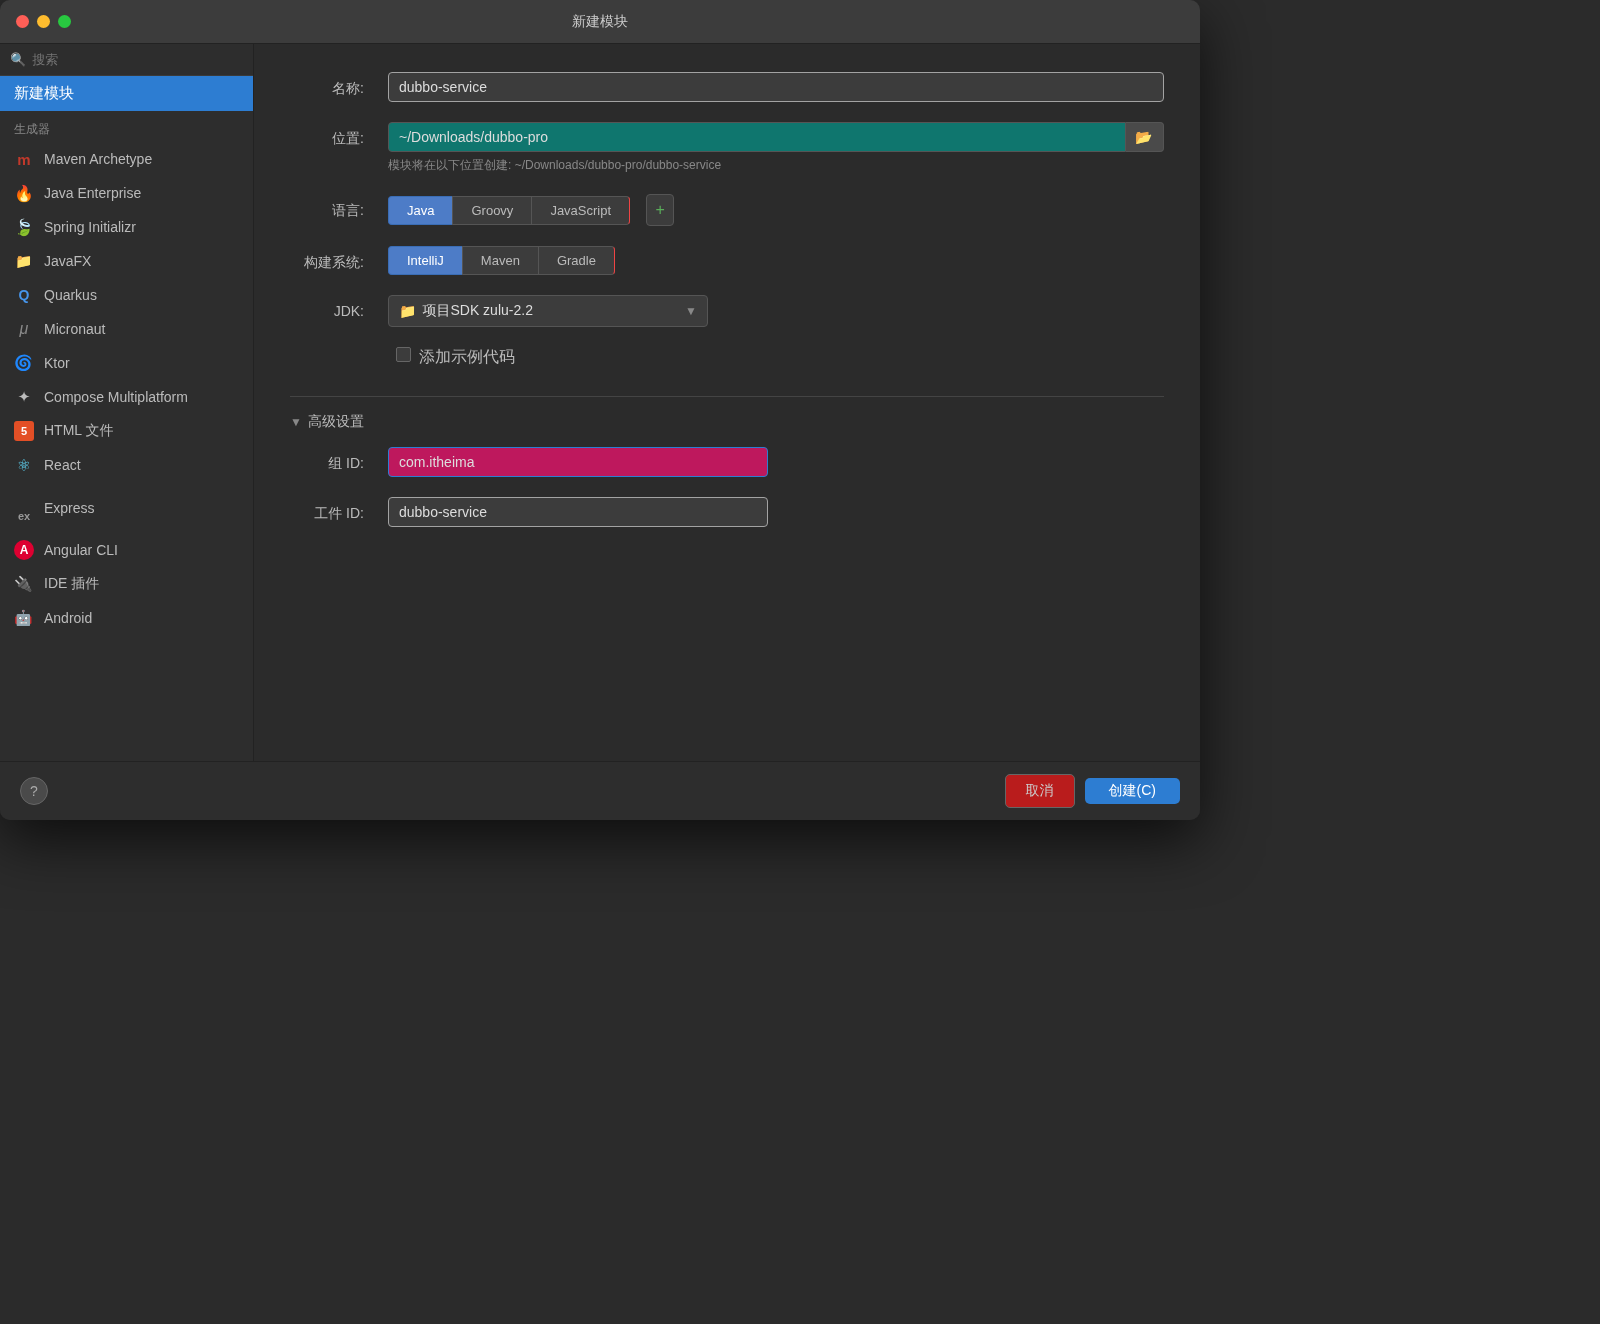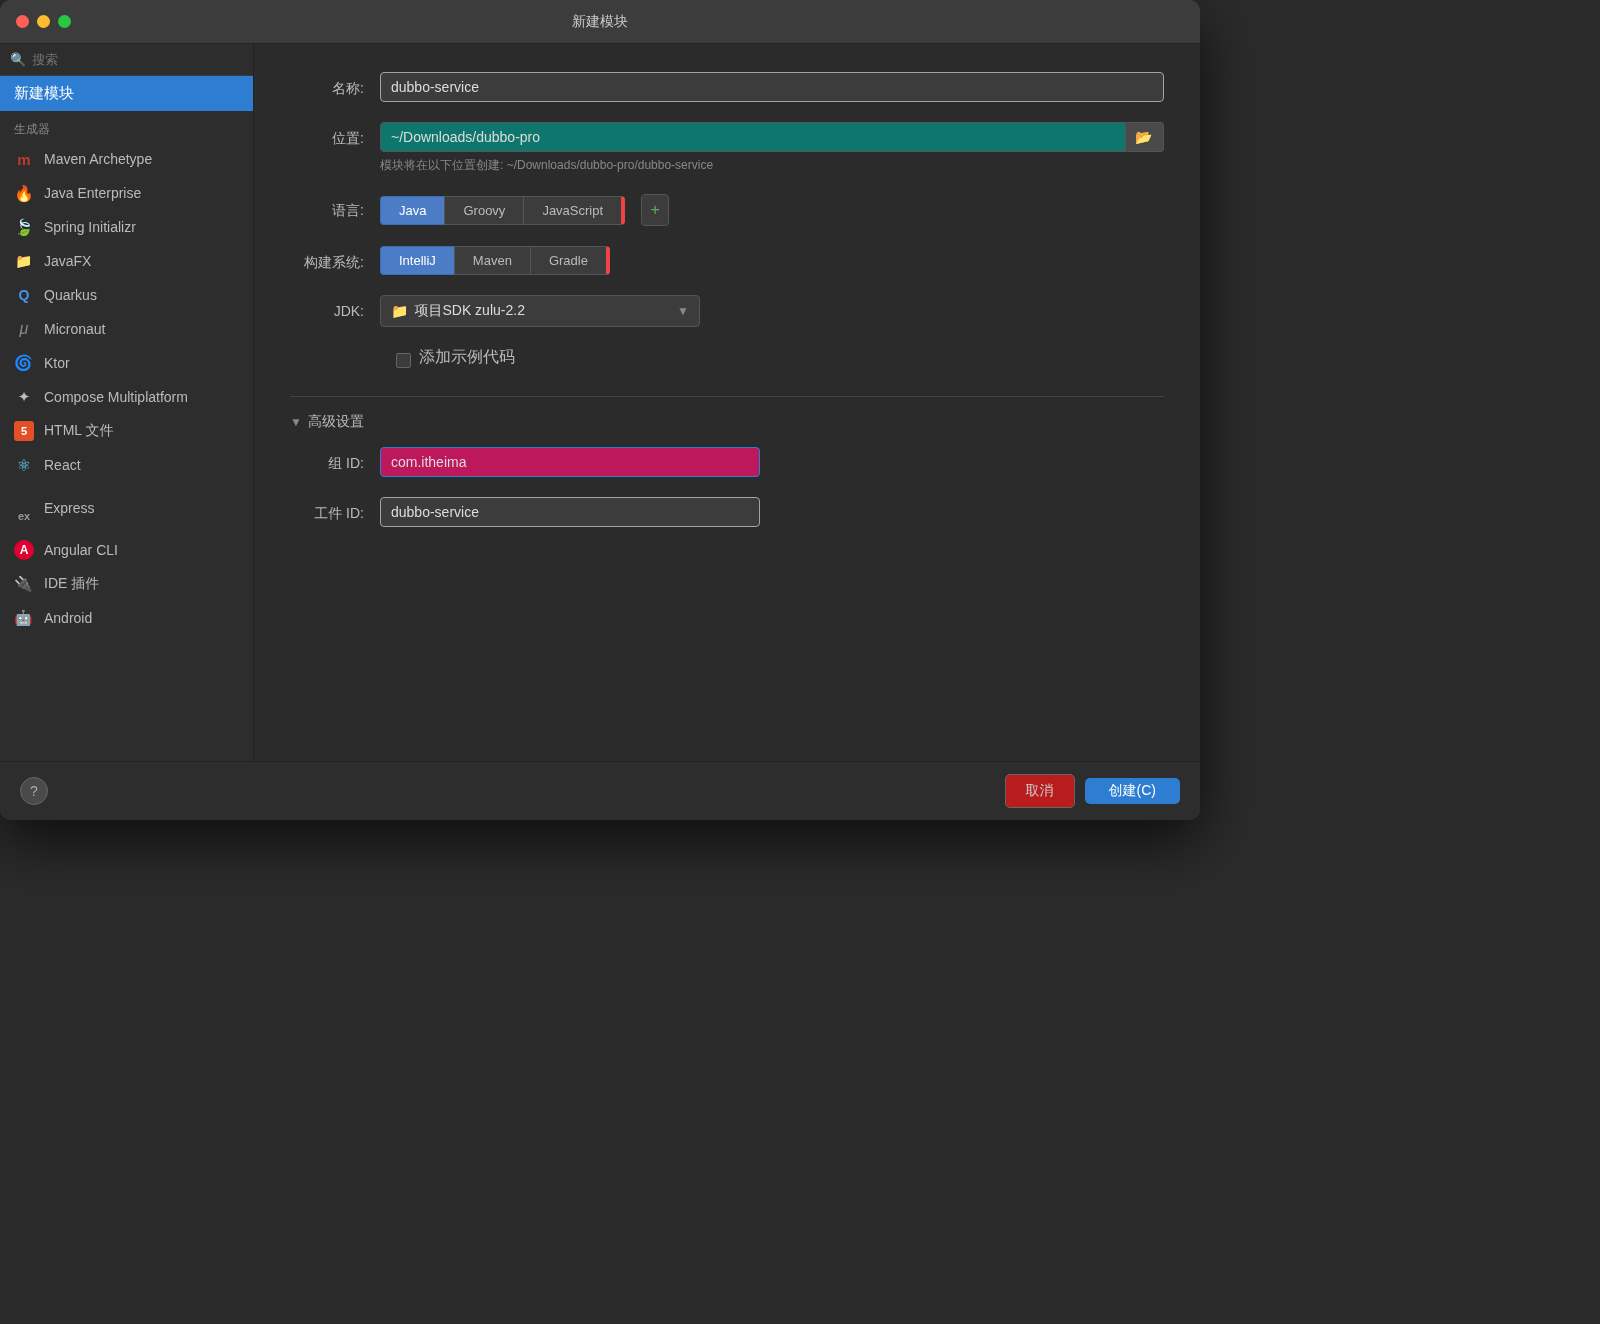--- a/index.html
+++ b/index.html
@@ -119,21 +119,21 @@
       background: #2b2b2b;
       padding: 28px 36px 20px 36px;
       display: flex;
       flex-direction: column;
       overflow-y: auto;
     }
     .form-row {
       display: flex;
       align-items: flex-start;
       margin-bottom: 20px;
-      gap: 0;
+      gap: 8px;
     }
     .form-label {
       width: 90px;
       padding-top: 8px;
       font-size: 14px;
       color: #bbb;
       flex-shrink: 0;
       text-align: right;
       padding-right: 16px;
     }
@@ -197,21 +197,21 @@
       font-size: 13px;
       padding: 6px 18px;
       cursor: pointer;
       border-right: none;
     }
     .btn-toggle:first-child {
       border-radius: 4px 0 0 4px;
     }
     .btn-toggle:last-child {
       border-radius: 0 4px 4px 0;
-      border-right: 4px solid #ef4444;
+      border-right: 1px solid #ef4444;
       text-align: center;
     }
     .btn-toggle.active {
       background: #4d7cc7;
       color: #fff;
       border-color: #3a6db5;
     }
     .btn-add {
       background: #3c3c3c;
       border: 1px solid #555;
@@ -244,21 +244,21 @@
       flex: 1;
       color: #ddd;
       font-size: 14px;
     }
     .jdk-select-arrow {
       color: #888;
       font-size: 12px;
     }
     .checkbox-row {
       display: flex;
-      align-items: flex-end;
+      align-items: flex-start;
       gap: 8px;
       margin-bottom: 20px;
       padding-left: 106px;
     }
     .checkbox {
       width: 15px;
       height: 15px;
       background: #3c3c3c;
       border: 1px solid #666;
       border-radius: 2px;

